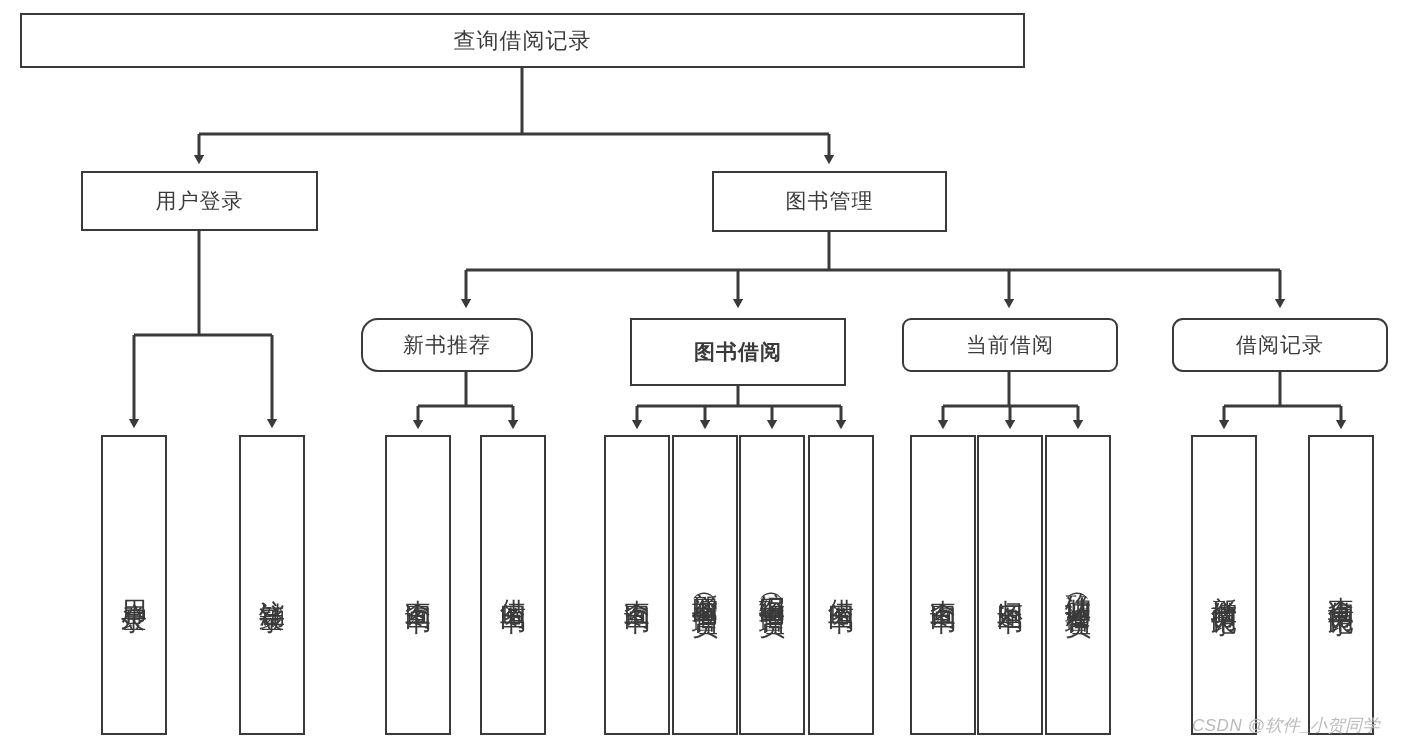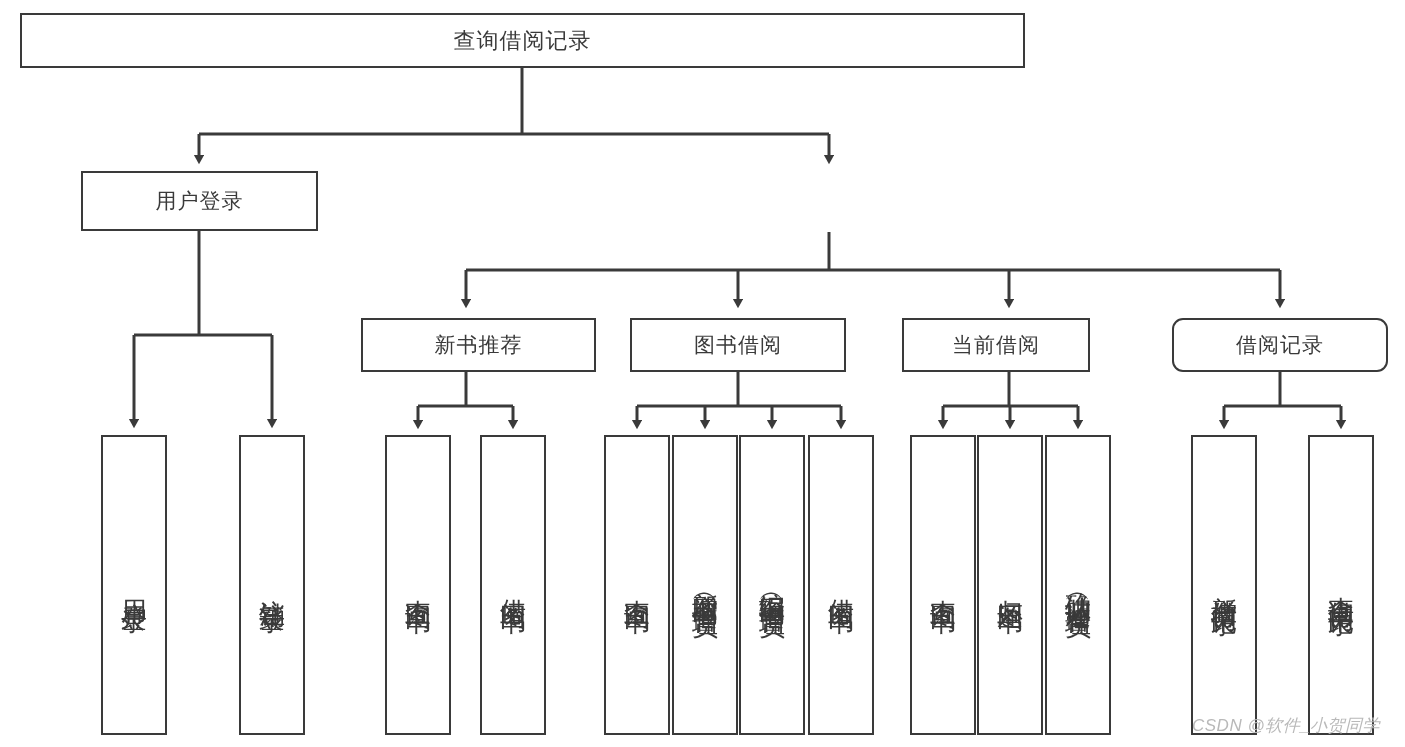--- a/index.html
+++ b/index.html
@@ -108,30 +108,33 @@
   </svg>
 
   <div class="node h h1" style="left:20px;top:13px;width:1005px;height:55px;">
     <span class="label">查询借阅记录</span>
   </div>
 
   <div class="node h" style="left:81px;top:171px;width:237px;height:60px;">
     <span class="label">用户登录</span>
   </div>
 
+  <div class="node h" style="left:712px;top:171px;width:235px;height:61px;">
+    <span class="label">图书管理</span>
+  </div>
 
-  <div class="node h" style="left:361px;top:318px;width:235px;height:54px;">
+  <div class="node h" style="left:361px;top:318px;width:172px;height:54px;border-radius:17px;">
     <span class="label">新书推荐</span>
   </div>
 
-  <div class="node h" style="left:630px;top:318px;width:216px;height:54px;">
+  <div class="node h" style="left:630px;top:318px;width:216px;height:68px;font-weight:bold;">
     <span class="label">图书借阅</span>
   </div>
 
-  <div class="node h" style="left:902px;top:318px;width:188px;height:54px;">
+  <div class="node h" style="left:902px;top:318px;width:216px;height:54px;border-radius:9px;">
     <span class="label">当前借阅</span>
   </div>
 
   <div class="node h" style="left:1172px;top:318px;width:216px;height:54px;border-radius:11px;">
     <span class="label">借阅记录</span>
   </div>
 
   <div class="node v" style="left:101px;top:435px;width:66px;height:300px;">
     <span class="label">用户登录</span>
   </div>

